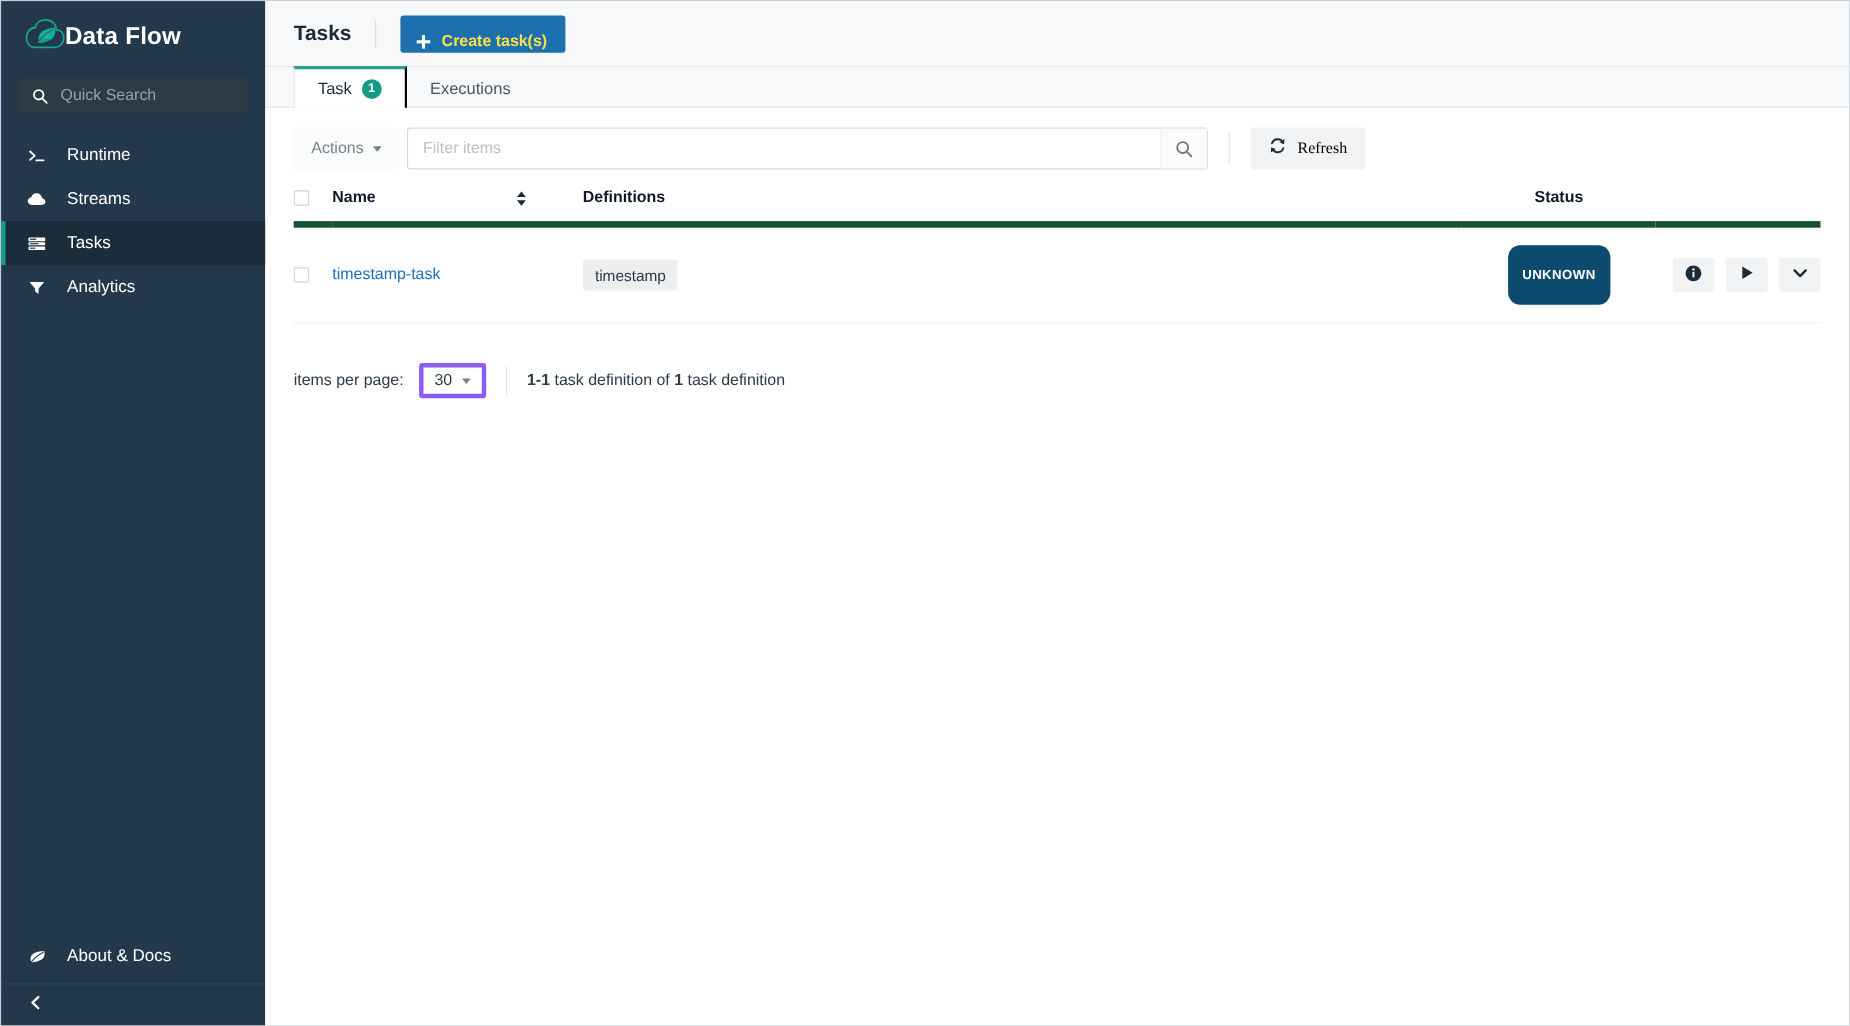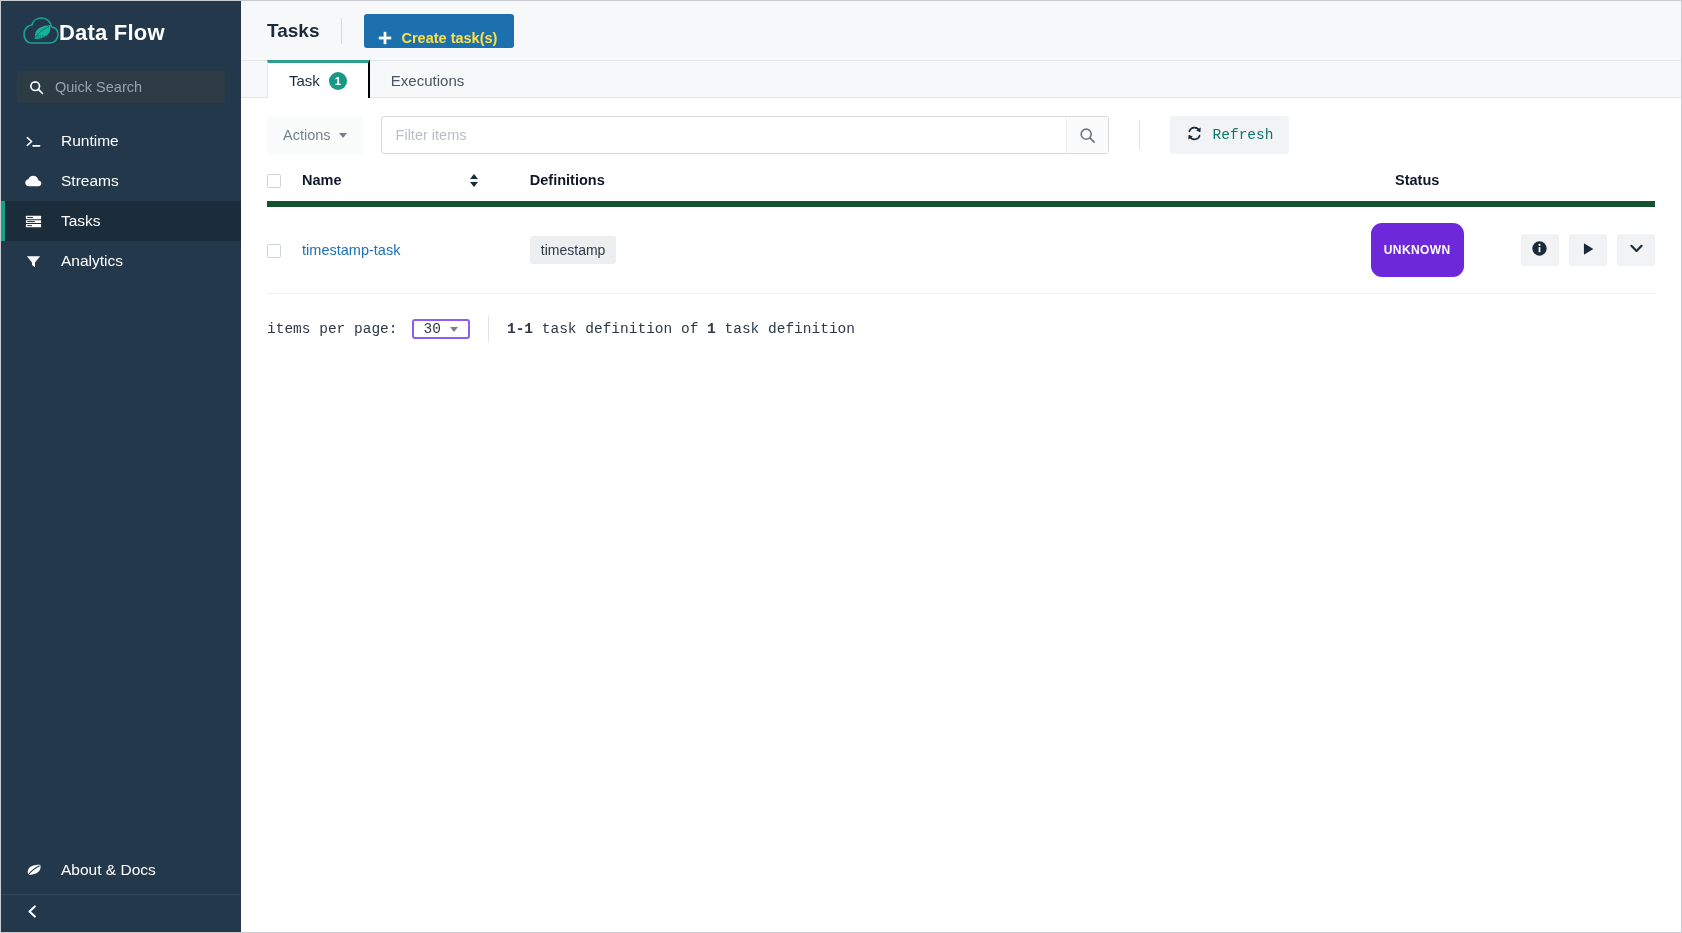--- a/index.html
+++ b/index.html
@@ -186,21 +186,21 @@
     display: flex; align-items: center; justify-content: center;
   }
 
   .content { padding: 0 26px; }
 
   .toolbar {
     display: flex;
     align-items: center;
     height: 38px;
     margin-top: 18px;
-    gap: 12px;
+    gap: 1px;
   }
   .actions-btn {
     background: #fafbfb;
     border: none;
     height: 38px;
     padding: 0 16px;
     font-size: 14.5px;
     color: #77828c;
     display: inline-flex;
     align-items: center;
@@ -241,26 +241,26 @@
     color: #6b7680;
   }
   .tool-sep { width: 1px; height: 30px; background: #e0e3e6; margin: 0 18px; }
   .refresh-btn {
     background: #f2f3f4;
     border: none;
     height: 38px;
     padding: 0 16px;
     border-radius: 3px;
     font-size: 14.5px;
-    color: #0f766e;
+    color: #000000;
     display: inline-flex;
     align-items: center;
     gap: 10px;
     cursor: pointer;
-    font-family: Liberation Mono, monospace;
+    font-family: Liberation Serif, serif;
   }
 
   table.grid { width: 100%; border-collapse: collapse; margin-top: 18px; }
   table.grid th {
     text-align: left;
     font-size: 14.5px;
     font-weight: bold;
     color: #0f172a;
     padding: 0 0 13px 0;
     border-bottom: 6px solid #14532d;
@@ -304,21 +304,21 @@
     background: #eceef0;
     color: #2c3a47;
     border-radius: 3px;
     padding: 6px 11px;
     font-size: 14px;
   }
   .th-status { text-align: center !important; }
   .status-cell { text-align: center; }
   .badge-unknown {
     display: inline-block;
-    background: #6d28d9;
+    background: #0c4a6e;
     color: #fff;
     border-radius: 11px;
     padding: 20px 13px;
     font-size: 12px;
     font-weight: bold;
     letter-spacing: .4px;
   }
   .act-cell { text-align: right; white-space: nowrap; }
   .act-btn {
     display: inline-flex;
@@ -330,30 +330,29 @@
     margin-left: 6px;
     cursor: pointer;
     color: #1b2a38;
     vertical-align: middle;
   }
 
   .pager {
     display: flex;
     align-items: center;
     gap: 0;
-    margin-top: 22px;
+    margin-top: 36px;
     font-size: 14.5px;
     color: #2c3a47;
-    font-family: Liberation Mono, monospace;
   }
   .pager-label { margin-right: 14px; }
   .page-size {
-    border: 2px solid #8b5cf6;
+    border: 4px solid #8b5cf6;
     border-radius: 3px;
-    height: 20px;
+    height: 32px;
     padding: 0 10px;
     display: inline-flex;
     align-items: center;
     gap: 9px;
     font-size: 14.5px;
     color: #2c3a47;
     cursor: pointer;
     background: #fff;
   }
   .pager-sep { width: 1px; height: 26px; background: #e0e3e6; margin: 0 18px; }

